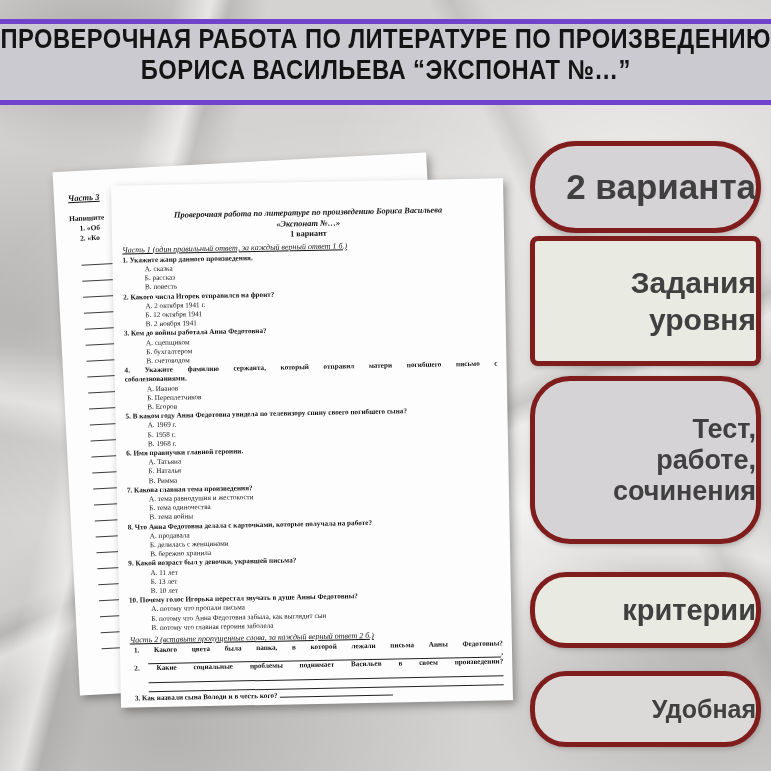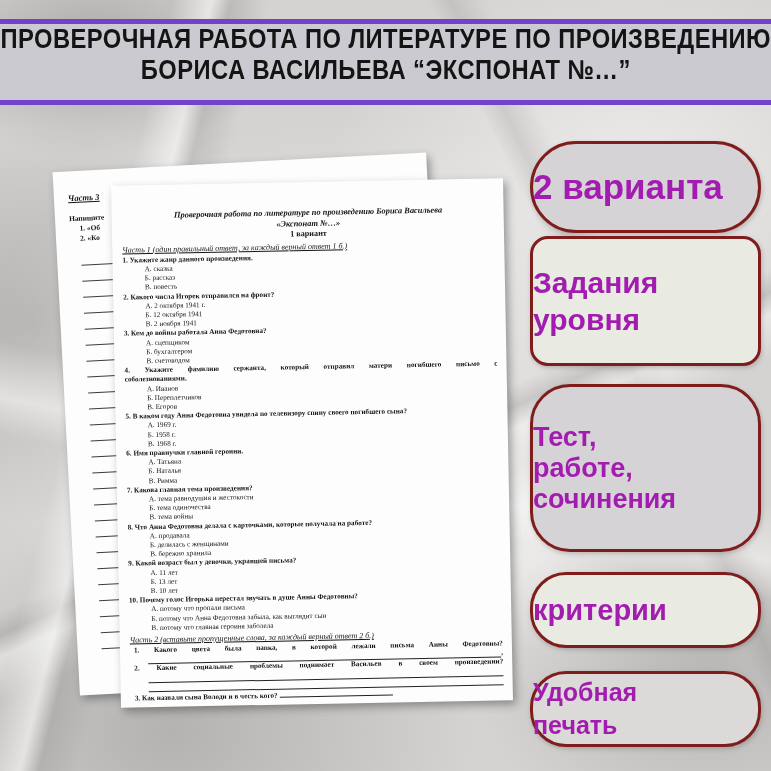--- a/index.html
+++ b/index.html
@@ -68,29 +68,29 @@
   .p2-item{font-weight:bold;padding-left:4px;}
   .p2-text{font-weight:bold;}
   .p2-rule-row{display:flex;align-items:flex-end;}
   .p2-rule{flex:1;height:8px;border-bottom:.9px solid #222;margin-left:14px;}
   .p2-trailing{font-weight:bold;}
   .inline-blank{display:inline-block;width:112px;height:7px;border-bottom:.9px solid #222;}
 
   
   .badge{
     position:absolute;left:530px;width:231px;box-sizing:border-box;
-    border:3px solid #7f1d1d;background:#d6d3d7;
-    display:flex;flex-direction:column;align-items:flex-start;justify-content:center;
-    color:#a21caf;font-weight:bold;text-align:center;
+    border:5px solid #7f1d1d;background:#d6d3d7;
+    display:flex;flex-direction:column;align-items:flex-end;justify-content:center;
+    color:#404040;font-weight:bold;text-align:center;
     box-shadow:1px 2px 4px rgba(60,60,60,.25);
   }
   .badge-line{display:block;}
   .badge-1{top:141px;height:92px;border-radius:46px;font-size:35px;line-height:40px;}
-  .badge-2{top:236px;height:130px;border-radius:18px;font-size:30px;line-height:37px;background:#e9ebe3;}
-  .badge-3{top:384px;height:168px;border-radius:40px;font-size:27px;line-height:31px;}
+  .badge-2{top:236px;height:130px;border-radius:8px;font-size:30px;line-height:37px;background:#e9ebe3;}
+  .badge-3{top:376px;height:168px;border-radius:40px;font-size:27px;line-height:31px;}
   .badge-4{top:572px;height:76px;border-radius:36px;font-size:29px;line-height:33px;background:#e9ebe3;}
   .badge-5{top:671px;height:76px;border-radius:36px;font-size:25px;line-height:33px;background:#dcdad8;}
 </style>
 </head>
 <body>
 
 <div>
 
   <header class="banner">
     <div class="banner-text">
@@ -236,17 +236,16 @@
     <div class="badge badge-3">
         <span class="badge-line">Тест,</span>
         <span class="badge-line">работе,</span>
         <span class="badge-line">сочинения</span>
       </div>
     <div class="badge badge-4">
         <span class="badge-line">критерии</span>
       </div>
     <div class="badge badge-5">
         <span class="badge-line">Удобная</span>
-        <span class="badge-line">печать</span>
       </div>
   </aside>
 
 </div>
 
 </body></html>

